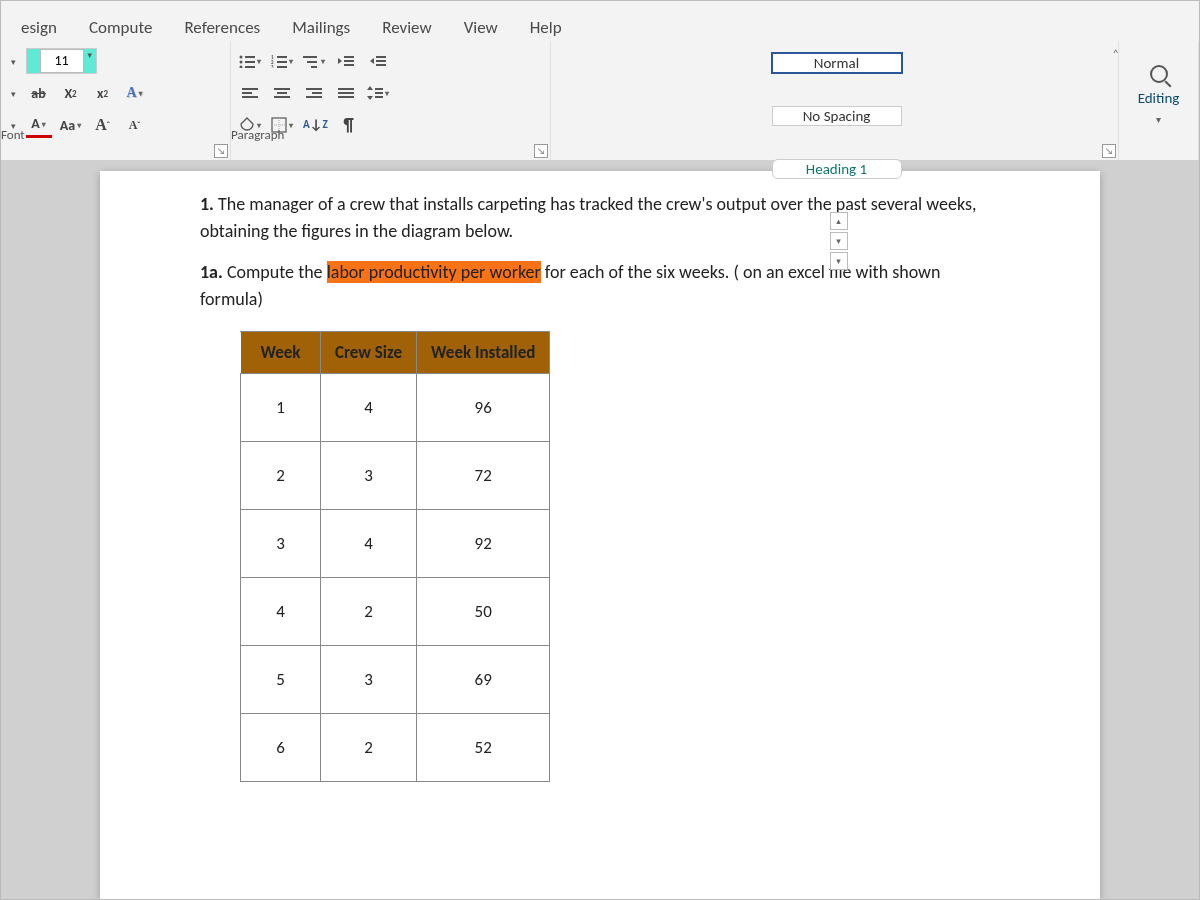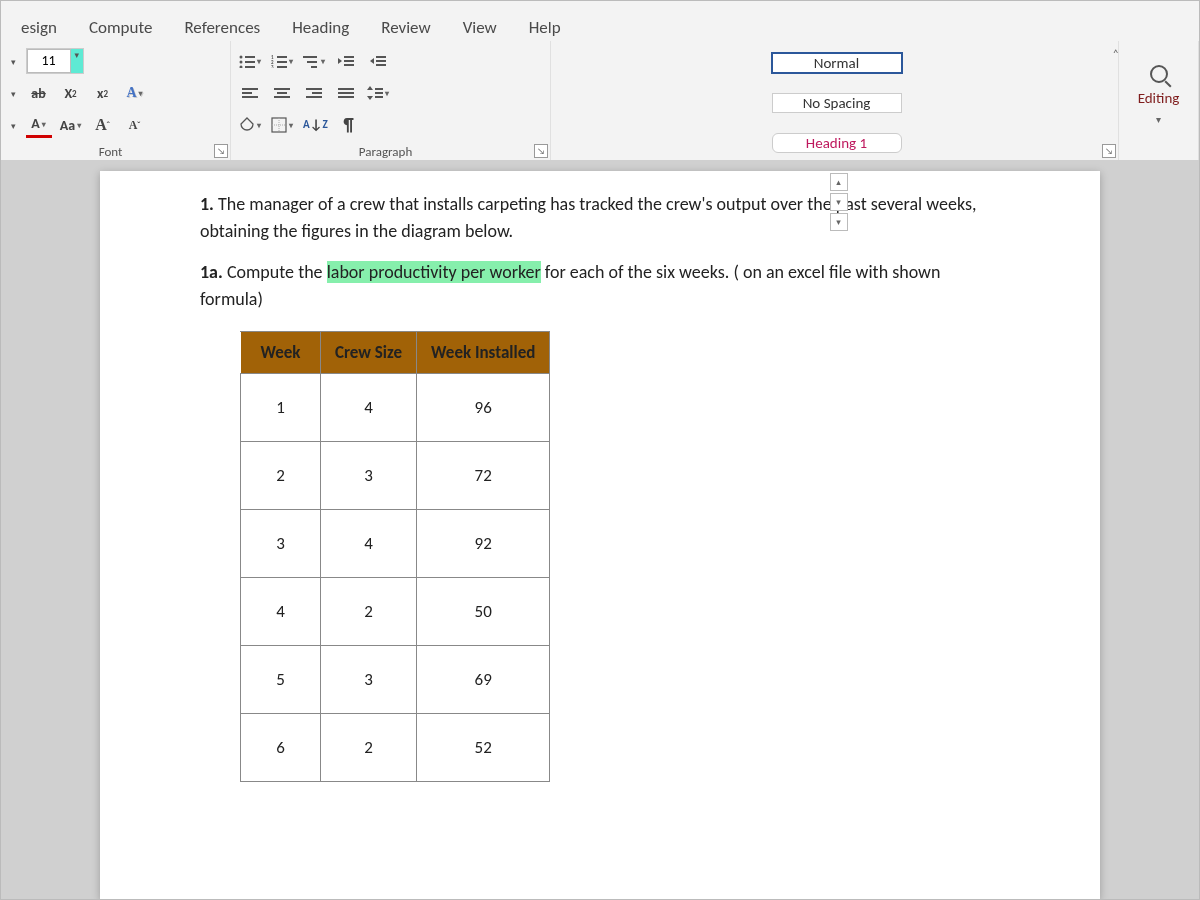--- a/index.html
+++ b/index.html
@@ -45,24 +45,23 @@
   }
   .group {
     border-right: 1px solid #e0e0e0;
     padding: 4px 6px 18px 6px;
     position: relative;
     display: flex;
     flex-direction: column;
   }
   .group-label {
     position: absolute;
-    bottom: 1px;
+    bottom: 18px;
     left: 0;
     right: 10px;
-    text-align: center;
     font-size: 13px;
     color: #555;
   }
   .launcher {
     position: absolute;
     right: 2px;
     bottom: 2px;
     width: 14px;
     height: 14px;
     border: 1px solid #999;
@@ -99,51 +98,52 @@
     height: 24px;
     font-size: 14px;
     text-align: center;
     line-height: 22px;
   }
   .fontsize-wrap {
     display: flex;
     align-items: flex-start;
     border: 1px solid #ccc;
     background: #5eead4;
+    padding-left: 13px;
   }
   .small-arrow {
     font-size: 9px;
     padding: 0 4px;
     color: #555;
     cursor: pointer;
   }
   .styles-group {
     flex: 1;
     display: flex;
     align-items: center;
-    gap: 20px;
+    gap: 33px;
     padding: 12px 16px 20px 20px;
   }
   .style-box {
     border: 1px solid #ccc;
     background: #fff;
     width: 130px;
     height: 62px;
     display: flex;
     align-items: center;
     justify-content: center;
     font-size: 15px;
     color: #333;
     cursor: pointer;
   }
   .style-box.selected {
     border: 1px solid #2b579a;
     outline: 1px solid #2b579a;
   }
-  .style-box.heading { color: #be185d; border-radius: 6px; }
+  .style-box.heading { color: #0f766e; border-radius: 6px; }
   .styles-scroll {
     display: flex;
     flex-direction: column;
     gap: 2px;
     margin-left: 4px;
   }
   .scroll-btn {
     width: 18px;
     height: 18px;
     border: 1px solid #bbb;
@@ -200,21 +200,21 @@
   .page {
     background: #fff;
     width: 1000px;
     min-height: 720px;
     box-shadow: 0 2px 8px rgba(0,0,0,0.25);
     padding: 20px 100px 40px 100px;
     font-family: Calibri, Arial, sans-serif;
     color: #222;
   }
   .para { font-size: 18px; line-height: 1.5; margin-bottom: 14px; }
-  .highlight-text { background: #86efac; }
+  .highlight-text { background: #f97316; }
   .data-table {
     border-collapse: collapse;
     margin-top: 18px;
     margin-left: 40px;
   }
   .data-table th, .data-table td {
     border: 1px solid #888;
     padding: 18px 20px;
     text-align: center;
     font-size: 17px;
@@ -235,21 +235,21 @@
 </style>
 </head>
 <body>
 
 <div class="window">
 
   <div class="tabs">
     <div class="tab">esign</div>
     <div class="tab">Compute</div>
     <div class="tab">References</div>
-    <div class="tab">Heading</div>
+    <div class="tab">Mailings</div>
     <div class="tab">Review</div>
     <div class="tab">View</div>
     <div class="tab">Help</div>
   </div>
 
   <div class="ribbon">
 
     <div class="group" style="width:230px;">
       <div class="row">
         <span class="small-arrow">▾</span>
@@ -406,21 +406,21 @@
         <div class="scroll-btn">▾</div>
         <div class="scroll-btn">▾</div>
       </div>
       <div class="launcher">↘</div>
     </div>
 
     <div class="group editing-group">
       <div style="cursor:pointer">
           <div class="search-icon"></div>
         </div>
-      <div style="font-size:15px;color:#7f1d1d">Editing</div>
+      <div style="font-size:15px;color:#0c4a6e">Editing</div>
       <div style="font-size:10px;color:#666">▾</div>
     </div>
 
     <div class="collapse-btn">˄</div>
   </div>
 
   <div class="doc-area">
     <div class="page">
       <p class="para">
         <span class="hdr">1. </span><span>The manager of a crew that installs carpeting has tracked the crew's output over the past several weeks, obtaining the figures in the diagram below.</span>

